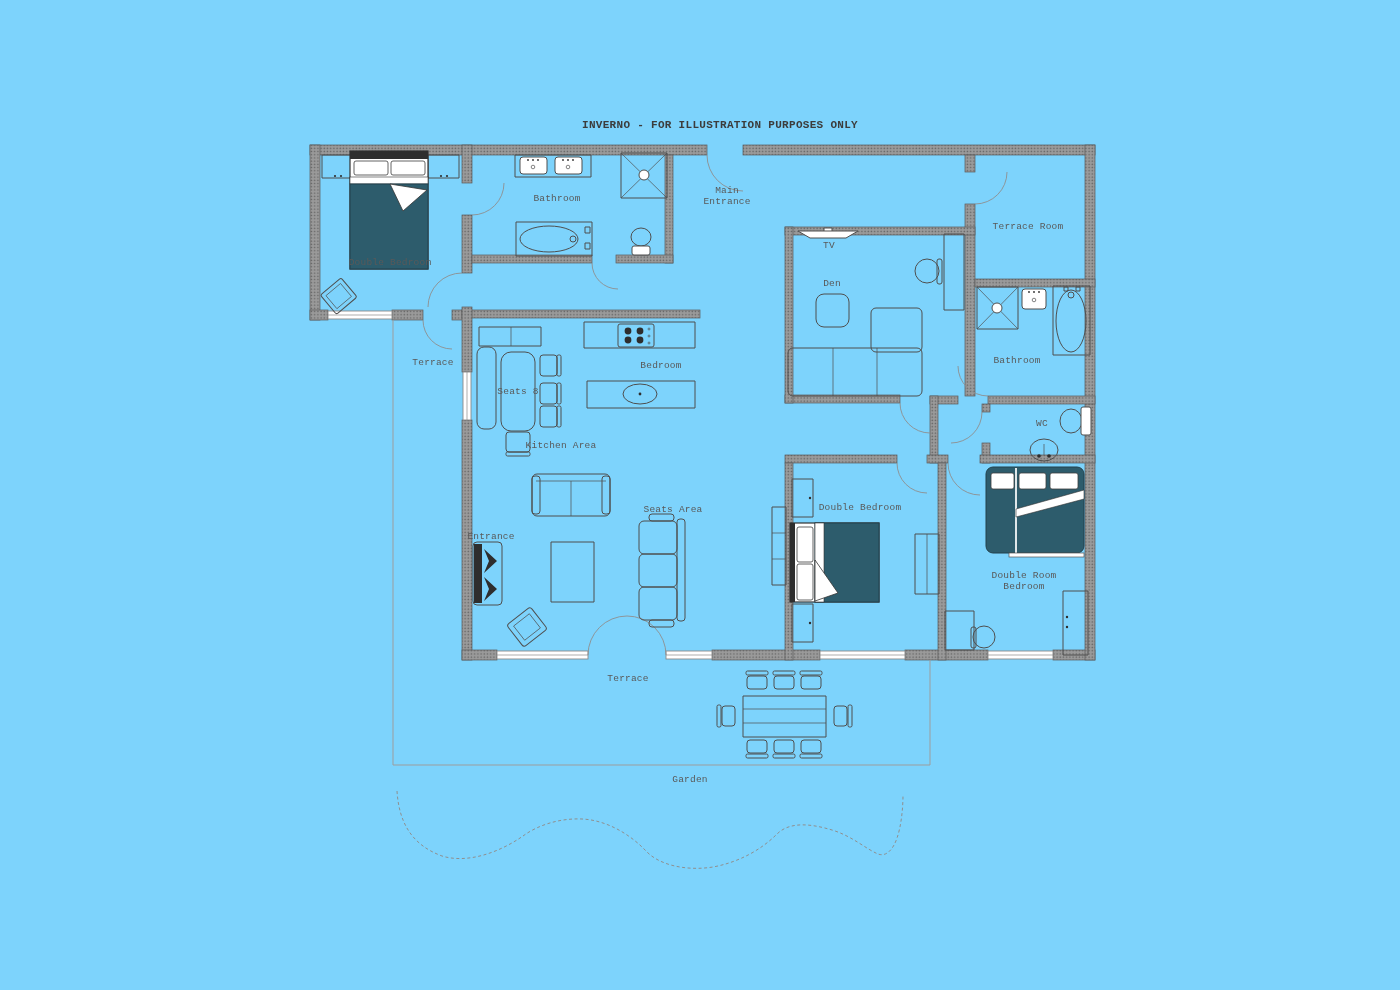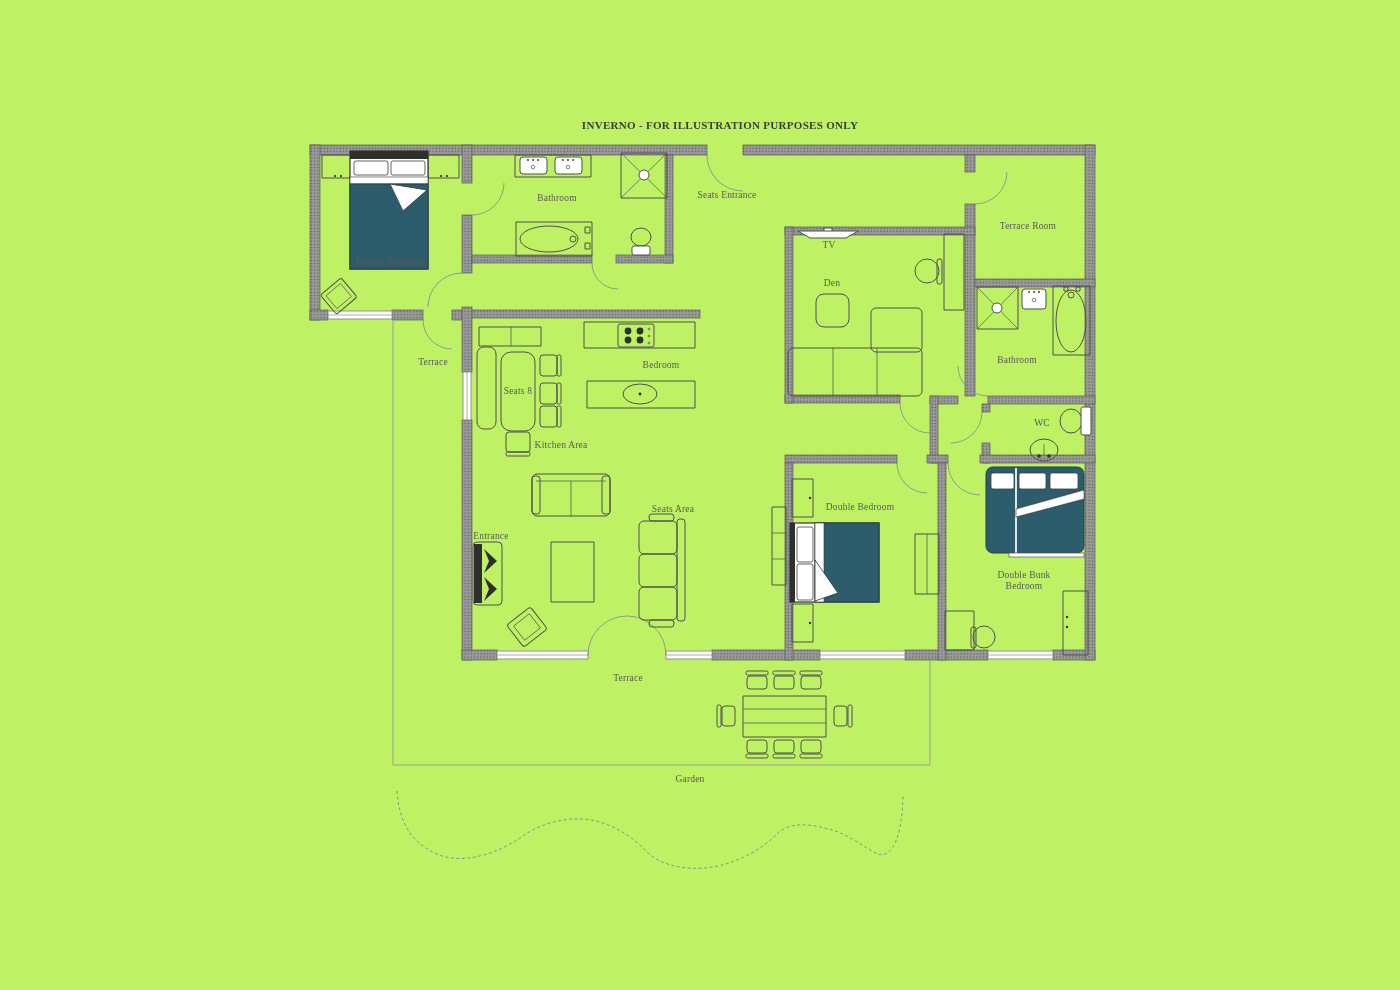--- a/index.html
+++ b/index.html
@@ -1,21 +1,21 @@
 <!DOCTYPE html>
 <html style="--wall: #9a9a9a; --wall-dot: #636363; --wall-edge: #5a5a5a; --line: #4f4f4f; --bed: #2d5c6c; --label: #595959;"><head>
 <meta charset="utf-8">
 <style>
   :root{
     --wall:#9a9a9a; --wall-dot:#636363; --wall-edge:#5a5a5a;
     --line:#4f4f4f; --bed:#2d5c6c; --label:#595959;
   }
   html,body{margin:0;padding:0;background:#fff;}
-  #canvas{position:relative;width:1400px;height:990px;background:#bef264;overflow:hidden;
-          font-family:Liberation Serif, serif;}
+  #canvas{position:relative;width:1400px;height:990px;background:#7dd3fc;overflow:hidden;
+          font-family:Liberation Mono, monospace;}
   svg{position:absolute;left:0;top:0;}
   .wall{fill:url(#stip);stroke:var(--wall-edge);stroke-width:.7;}
   .win{fill:#fff;stroke:#8a8a8a;stroke-width:.9;}
   .wline{stroke:#8a8a8a;stroke-width:.7;}
   .f{fill:#fff;stroke:var(--line);stroke-width:1;stroke-linejoin:round;}
   .fn{fill:none;stroke:var(--line);stroke-width:1;stroke-linejoin:round;}
   .thin{fill:none;stroke:var(--line);stroke-width:.7;}
   .arc{fill:none;stroke:#8f8f8f;stroke-width:.9;}
   .bedfill{fill:var(--bed);stroke:#23414c;stroke-width:1;}
   .dk{fill:#2e2e2e;}
@@ -395,29 +395,29 @@
          C 790 821, 812 824, 832 830
          C 852 836, 866 849, 878 854
          C 886 857, 893 850, 897 838
          C 901 827, 903 809, 903 795"></path>
   </g>
 </svg>
 
 <div id="plan-title">INVERNO - FOR ILLUSTRATION PURPOSES ONLY</div>
 <div class="lbl" style="left:390px;top:262px">Double Bedroom</div>
 <div class="lbl" style="left:557px;top:198px">Bathroom</div>
-<div class="lbl wrap" style="left:727px;top:196px;width:62px">Seats Entrance</div>
+<div class="lbl wrap" style="left:727px;top:196px;width:62px">Main Entrance</div>
 <div class="lbl" style="left:1028px;top:226px">Terrace Room</div>
 <div class="lbl" style="left:829px;top:245px">TV</div>
 <div class="lbl" style="left:832px;top:283px">Den</div>
 <div class="lbl" style="left:1017px;top:360px">Bathroom</div>
 <div class="lbl" style="left:1042px;top:423px">WC</div>
 <div class="lbl" style="left:661px;top:365px">Bedroom</div>
 <div class="lbl" style="left:518px;top:391px">Seats 8</div>
 <div class="lbl" style="left:561px;top:445px">Kitchen Area</div>
 <div class="lbl" style="left:433px;top:362px">Terrace</div>
 <div class="lbl" style="left:491px;top:536px">Entrance</div>
 <div class="lbl" style="left:673px;top:509px">Seats Area</div>
 <div class="lbl" style="left:860px;top:507px">Double Bedroom</div>
-<div class="lbl wrap" style="left:1024px;top:581px;width:92px">Double Bunk Bedroom</div>
+<div class="lbl wrap" style="left:1024px;top:581px;width:92px">Double Room Bedroom</div>
 <div class="lbl" style="left:628px;top:678px">Terrace</div>
 <div class="lbl" style="left:690px;top:779px">Garden</div>
 </div>
 
 </body></html>

